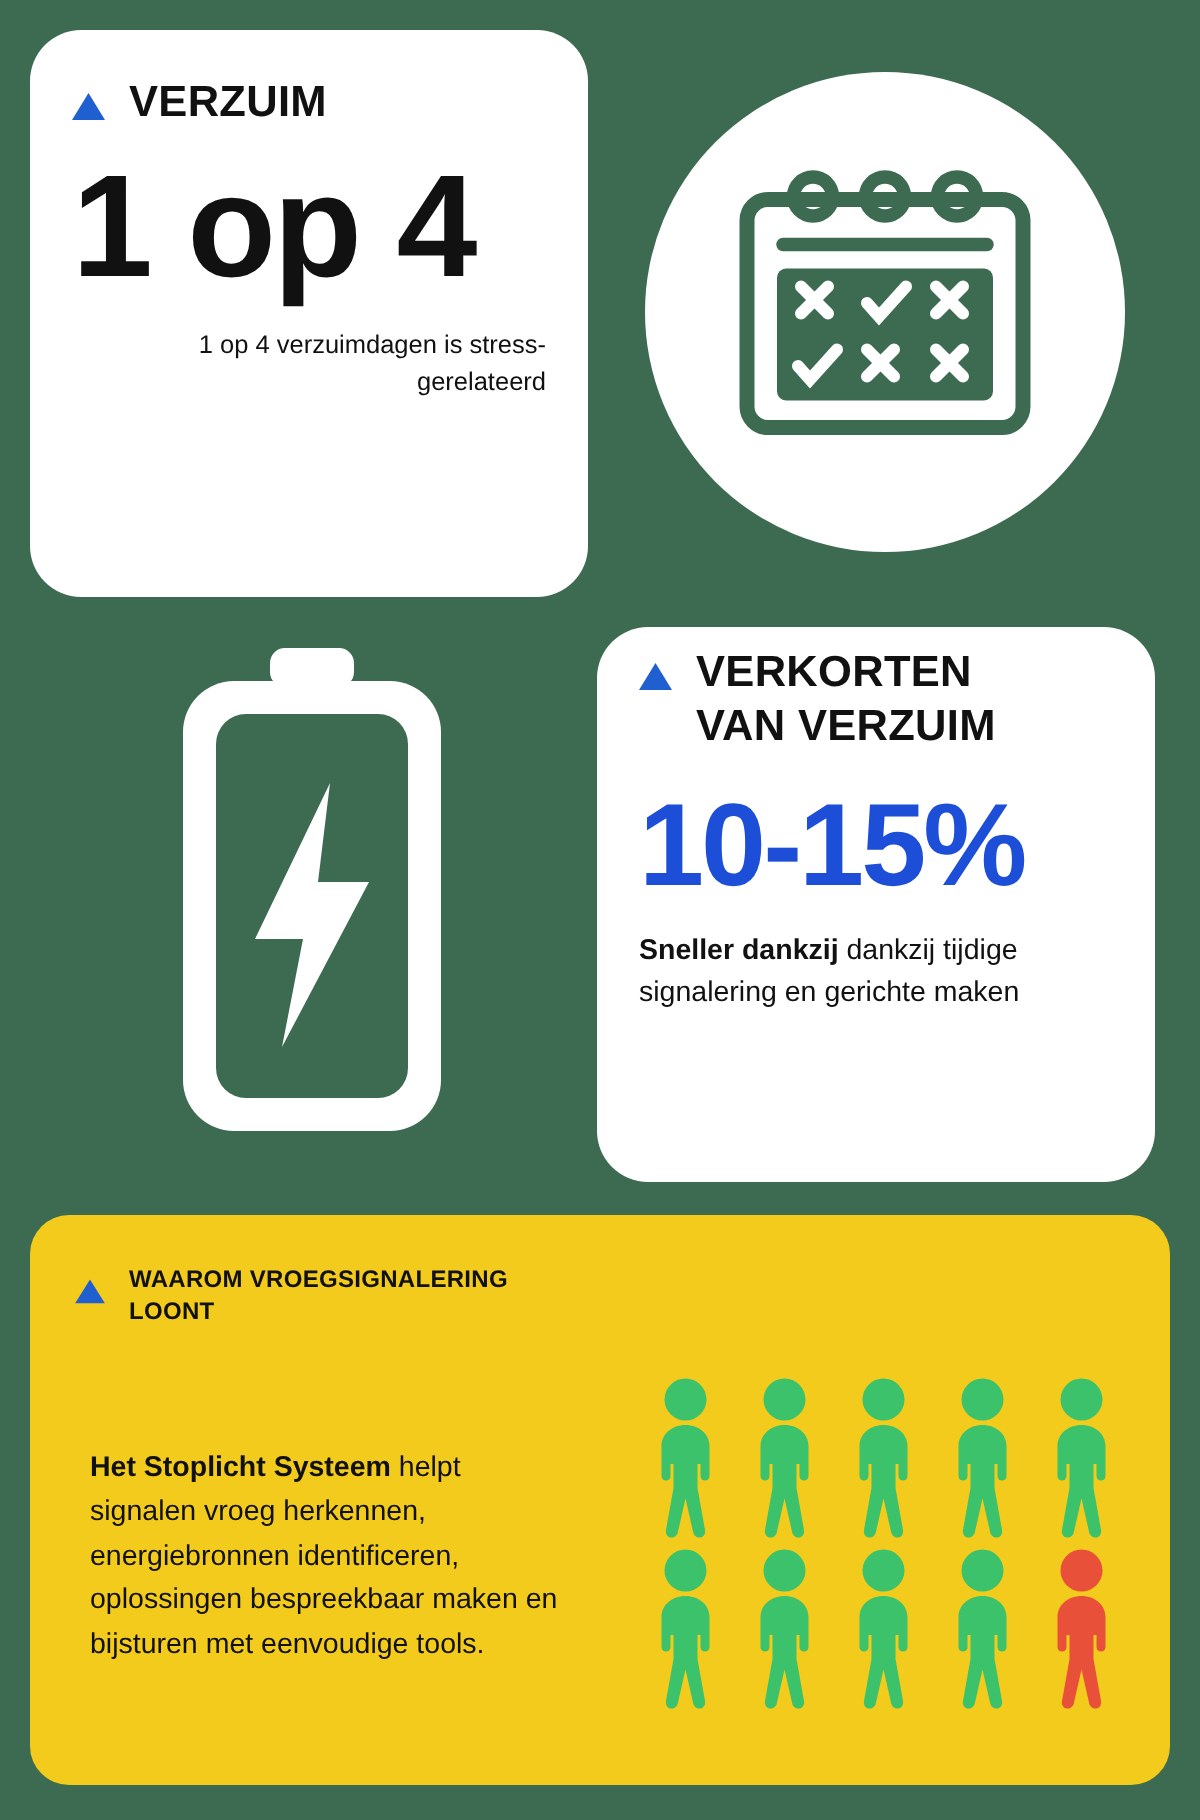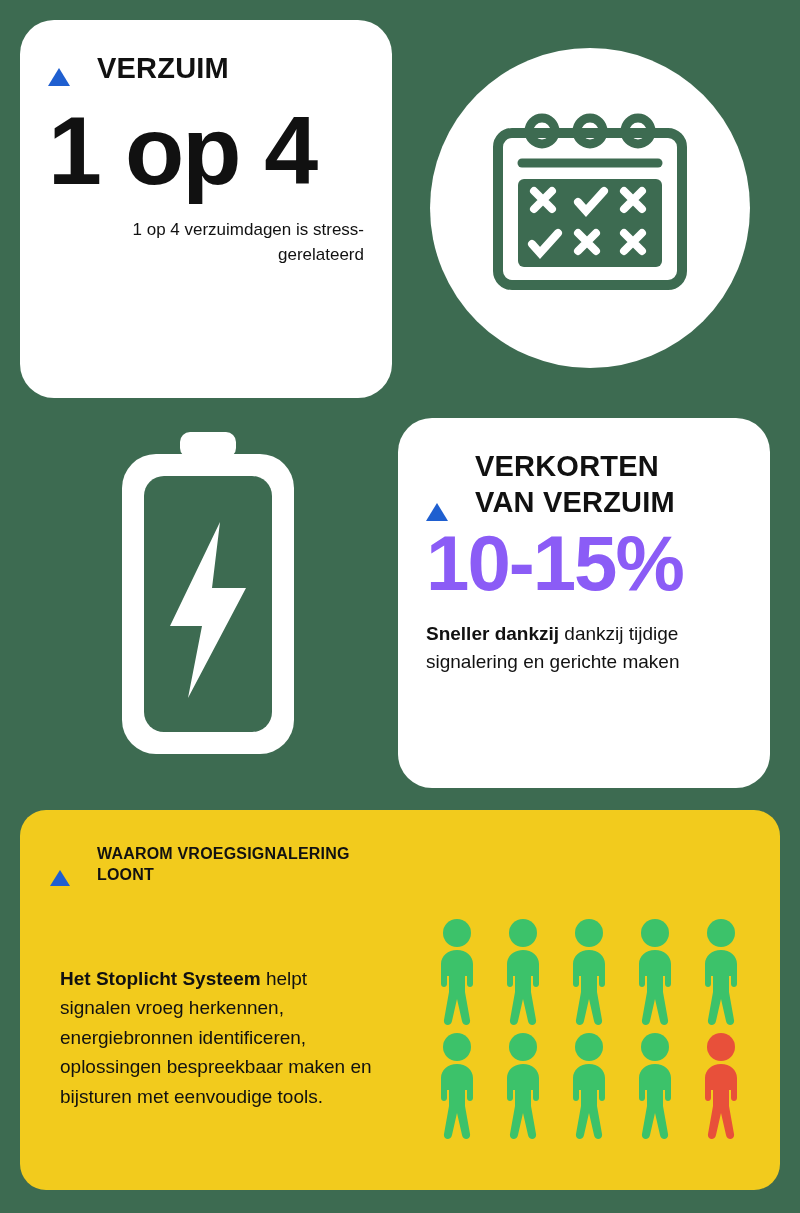--- a/index.html
+++ b/index.html
@@ -31,22 +31,22 @@
     top: 20px;
     width: 372px;
     height: 378px;
     background: #ffffff;
     border-radius: 34px;
     padding: 30px 28px 24px 28px;
   }
 
   .eyebrow-row {
     display: flex;
-    align-items: flex-end;
-    gap: 27px;
+    align-items: flex-start;
+    gap: 16px;
   }
 
   .tri-icon {
     flex: 0 0 auto;
     margin-top: 12px;
   }
 
   .tri-icon svg { display: block; }
 
   .eyebrow {
@@ -100,29 +100,30 @@
 
   
   .card-verkorten {
     position: absolute;
     left: 398px;
     top: 418px;
     width: 372px;
     height: 370px;
     background: #ffffff;
     border-radius: 34px;
-    padding: 30px 28px 24px 28px;
+    padding: 12px 28px 24px 28px;
   }
 
   .bignum-2 {
     font-size: 78px;
     font-weight: 700;
     letter-spacing: -2px;
     line-height: 1.1;
-    color: #8b5cf6;
+    color: #1d4ed8;
+    margin-top: 18px;
   }
 
   .body-md {
     font-size: 19px;
     line-height: 1.45;
     color: #111111;
     margin-top: 14px;
   }
 
   .body-md b { font-weight: 700; }

